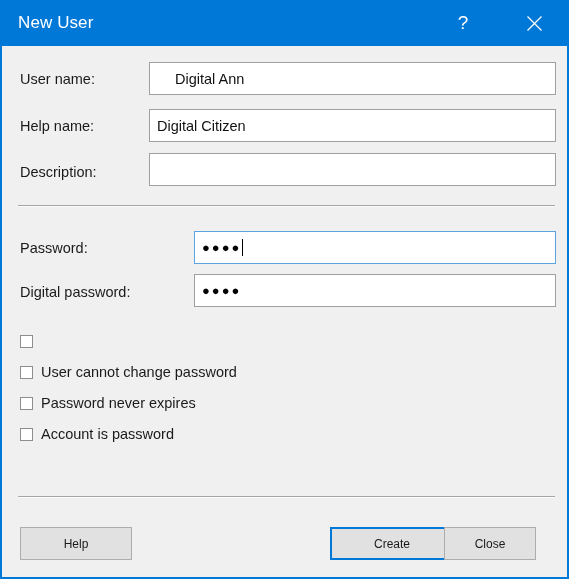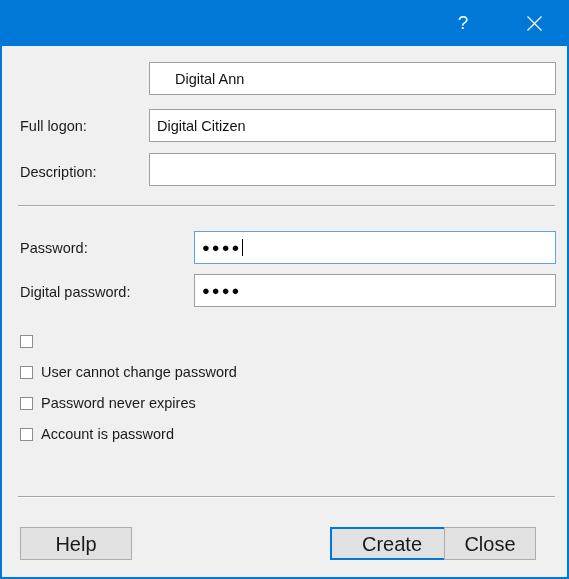--- a/index.html
+++ b/index.html
@@ -143,53 +143,55 @@
   
   .btn {
     position: absolute;
     height: 33px;
     box-sizing: border-box;
     background: #e1e1e1;
     border: 1px solid #adadad;
     display: flex;
     align-items: center;
     justify-content: center;
-    font-size: 20px;
+    font-size: 12px;
     color: #1a1a1a;
     cursor: default;
     line-height: 18px;
   }
   .btn.default {
     border: 2px solid #0078d7;
   }
 </style>
 </head>
 <body>
 
 <div id="dialog">
 
   <div class="titlebar">
+    <div class="title-text">New User</div>
 
     <div class="tb-btn tb-help">
       <span>?</span>
     </div>
 
     <div class="tb-btn tb-close">
       <span>
         <svg width="17" height="17" viewBox="0 0 17 17" aria-hidden="true">
           <line x1="1.5" y1="1.5" x2="15.5" y2="15.5" stroke="#ffffff" stroke-width="1.3"></line>
           <line x1="15.5" y1="1.5" x2="1.5" y2="15.5" stroke="#ffffff" stroke-width="1.3"></line>
         </svg>
       </span>
     </div>
   </div>
 
+  <div class="row-label" style="top:70px;">User name:</div>
   <div class="tbox" style="left:147px; top:62px; width:407px; height:33px;padding-left:25px;">Digital Ann</div>
 
-  <div class="row-label" style="top:117px;">Full logon:</div>
+  <div class="row-label" style="top:117px;">Help name:</div>
   <div class="tbox" style="left:147px; top:109px; width:407px; height:33px;">Digital Citizen</div>
 
   <div class="row-label" style="top:163px;">Description:</div>
   <div class="tbox" style="left:147px; top:153px; width:407px; height:33px;"></div>
 
   <div class="sep" style="top:205px;"></div>
 
   <div class="row-label" style="top:239px;">Password:</div>
   <div class="tbox focused" style="left:192px; top:231px; width:362px; height:33px;">
     <span class="pwd">●●●●</span>

